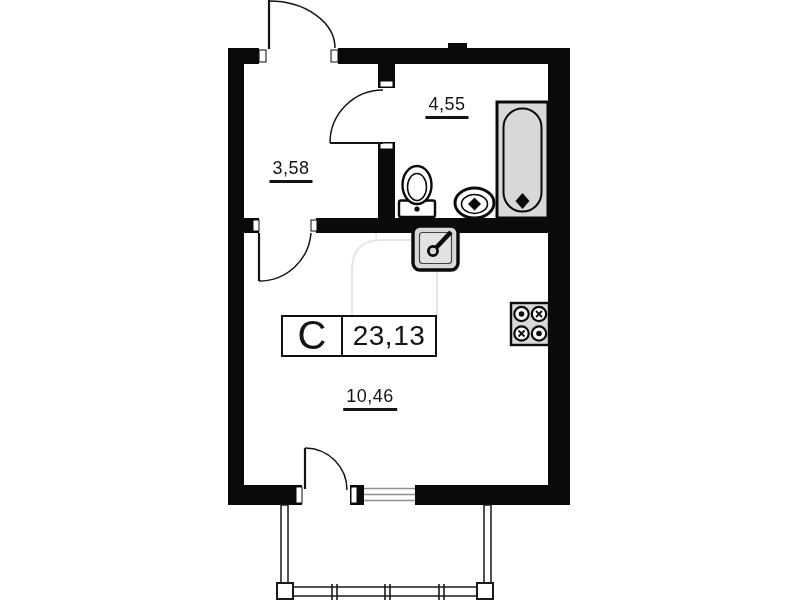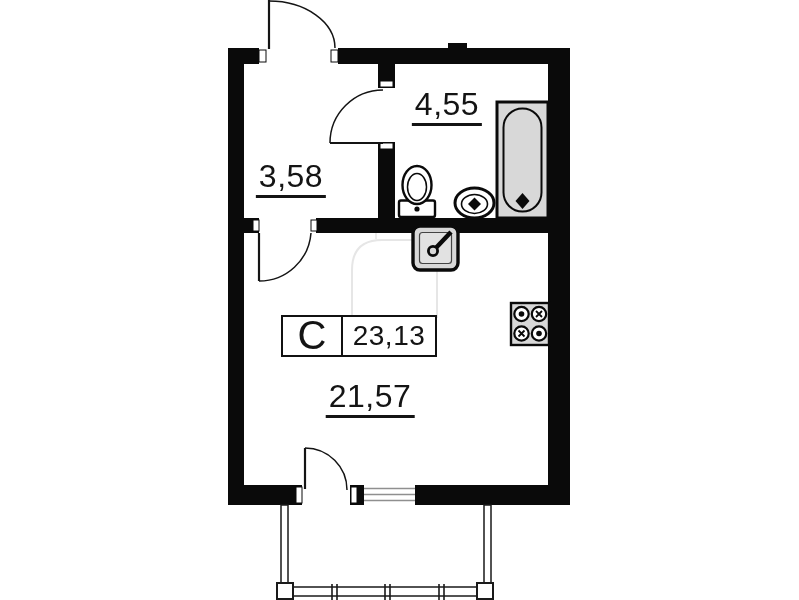--- a/index.html
+++ b/index.html
@@ -3,21 +3,21 @@
 <meta charset="utf-8">
 <style>
   html,body{margin:0;padding:0;background:#fff;}
   .screen{
     position:relative;width:799px;height:600px;background:#ffffff;overflow:hidden;
     font-family:"Liberation Sans", sans-serif;
   }
   .plan-svg{position:absolute;left:0;top:0;z-index:1;}
   .area-label{
     position:absolute;z-index:3;transform:translate(-50%,-50%);
-    font-size:32px;color:#141414;line-height:1;white-space:nowrap;
+    font-size:18px;color:#141414;line-height:1;white-space:nowrap;
     border-bottom:3px solid #141414;padding:0 3px 3px 3px;letter-spacing:0.5px;
   }
   .unit-box{
     position:absolute;z-index:3;left:281px;top:315px;width:156px;height:42px;
     background:#fff;border:2.5px solid #111;display:flex;box-sizing:border-box;
   }
   .unit-box .letter-cell{
     width:60px;border-right:2.5px solid #111;display:flex;align-items:center;justify-content:center;
     font-size:40px;color:#141414;box-sizing:border-box;padding-bottom:2px;
   }
@@ -131,25 +131,25 @@
       <circle cx="539" cy="314" r="7.2" fill="#ffffff" stroke="#0a0a0a" stroke-width="2.2"></circle>
       <circle cx="521.5" cy="333.5" r="7.2" fill="#ffffff" stroke="#0a0a0a" stroke-width="2.2"></circle>
       <circle cx="539" cy="333.5" r="7.2" fill="#ffffff" stroke="#0a0a0a" stroke-width="2.2"></circle>
       <circle cx="521.5" cy="314" r="2.8" fill="#0a0a0a"></circle>
       <path d="M536,311 L542,317 M542,311 L536,317" stroke="#0a0a0a" stroke-width="1.8"></path>
       <path d="M518.5,330.5 L524.5,336.5 M524.5,330.5 L518.5,336.5" stroke="#0a0a0a" stroke-width="1.8"></path>
       <circle cx="539" cy="333.5" r="2.8" fill="#0a0a0a"></circle>
     </g>
   </svg>
 
-  <div class="area-label" style="left:291px;top:171px;margin-top:8px;">3,58</div>
+  <div class="area-label" style="left:291px;top:171px;">3,58</div>
 
   <div class="area-label" style="left:447px;top:107px;">4,55</div>
 
-  <div class="area-label" style="left:370px;top:399px;">21,57</div>
+  <div class="area-label" style="left:370px;top:399px;">10,46</div>
 
 
   <div class="unit-box">
     <div class="letter-cell">C</div>
     <div class="area-cell">23,13</div>
   </div>
 
 </div>
 
 </body></html>

